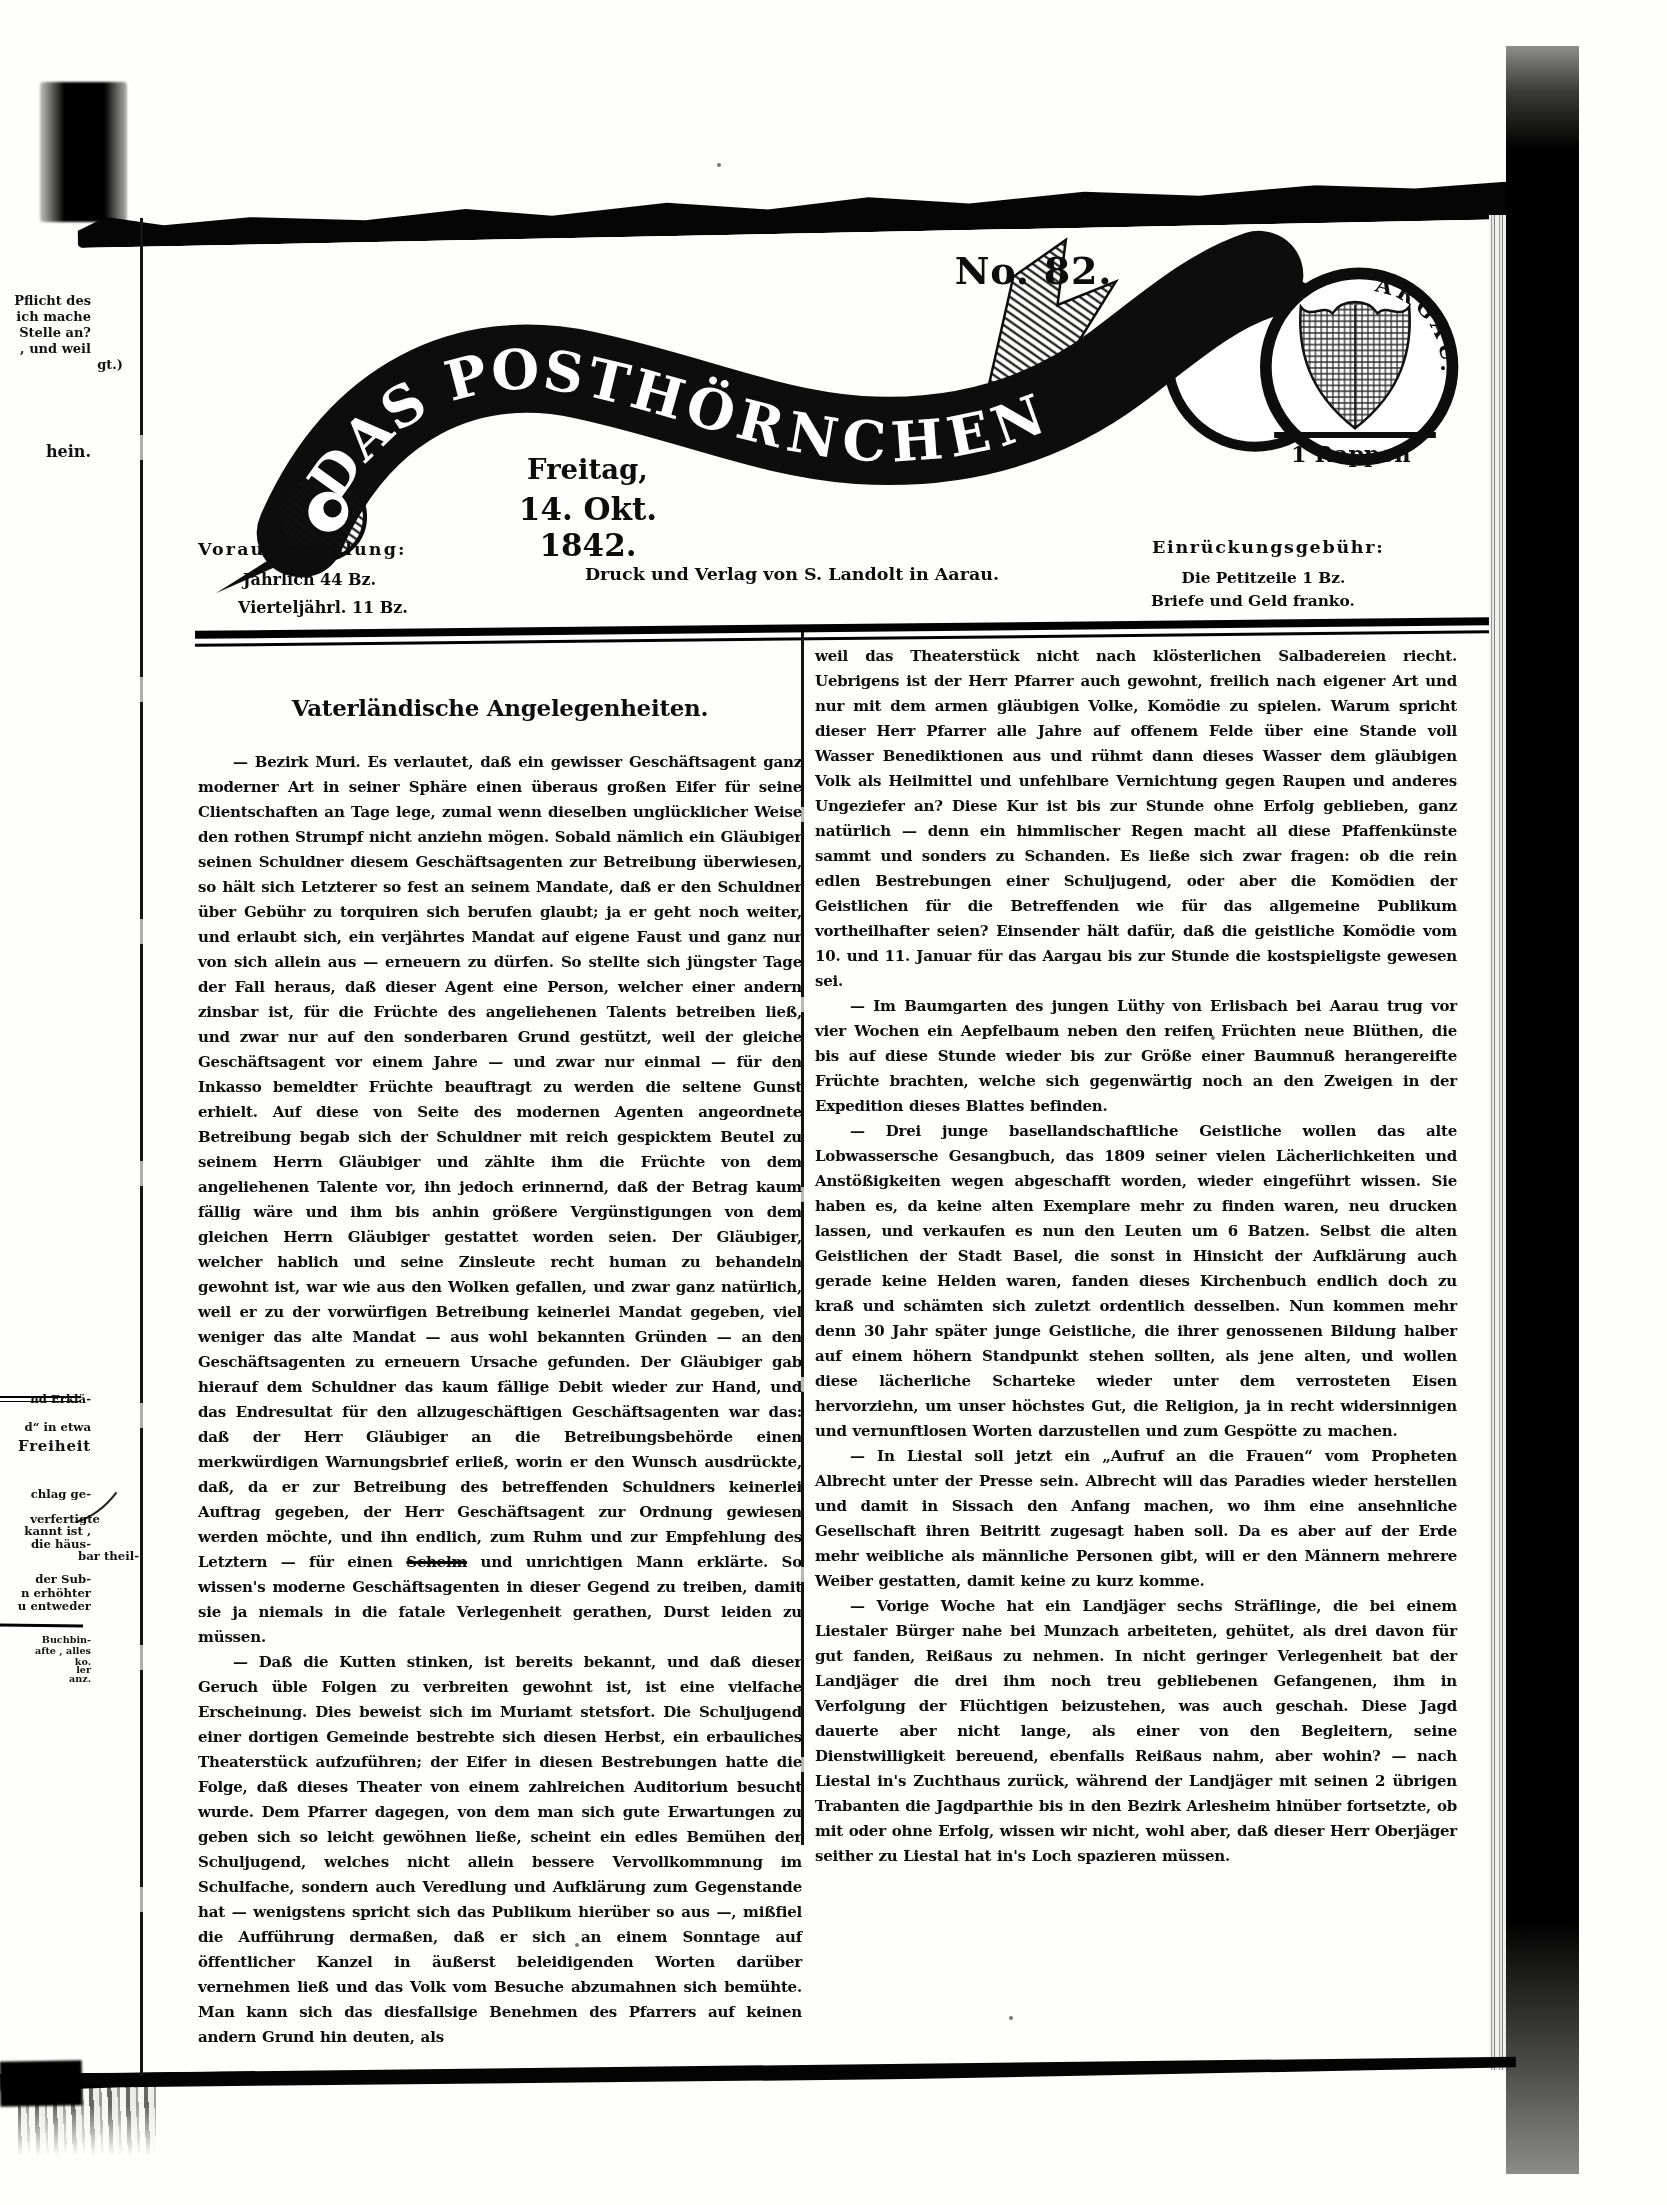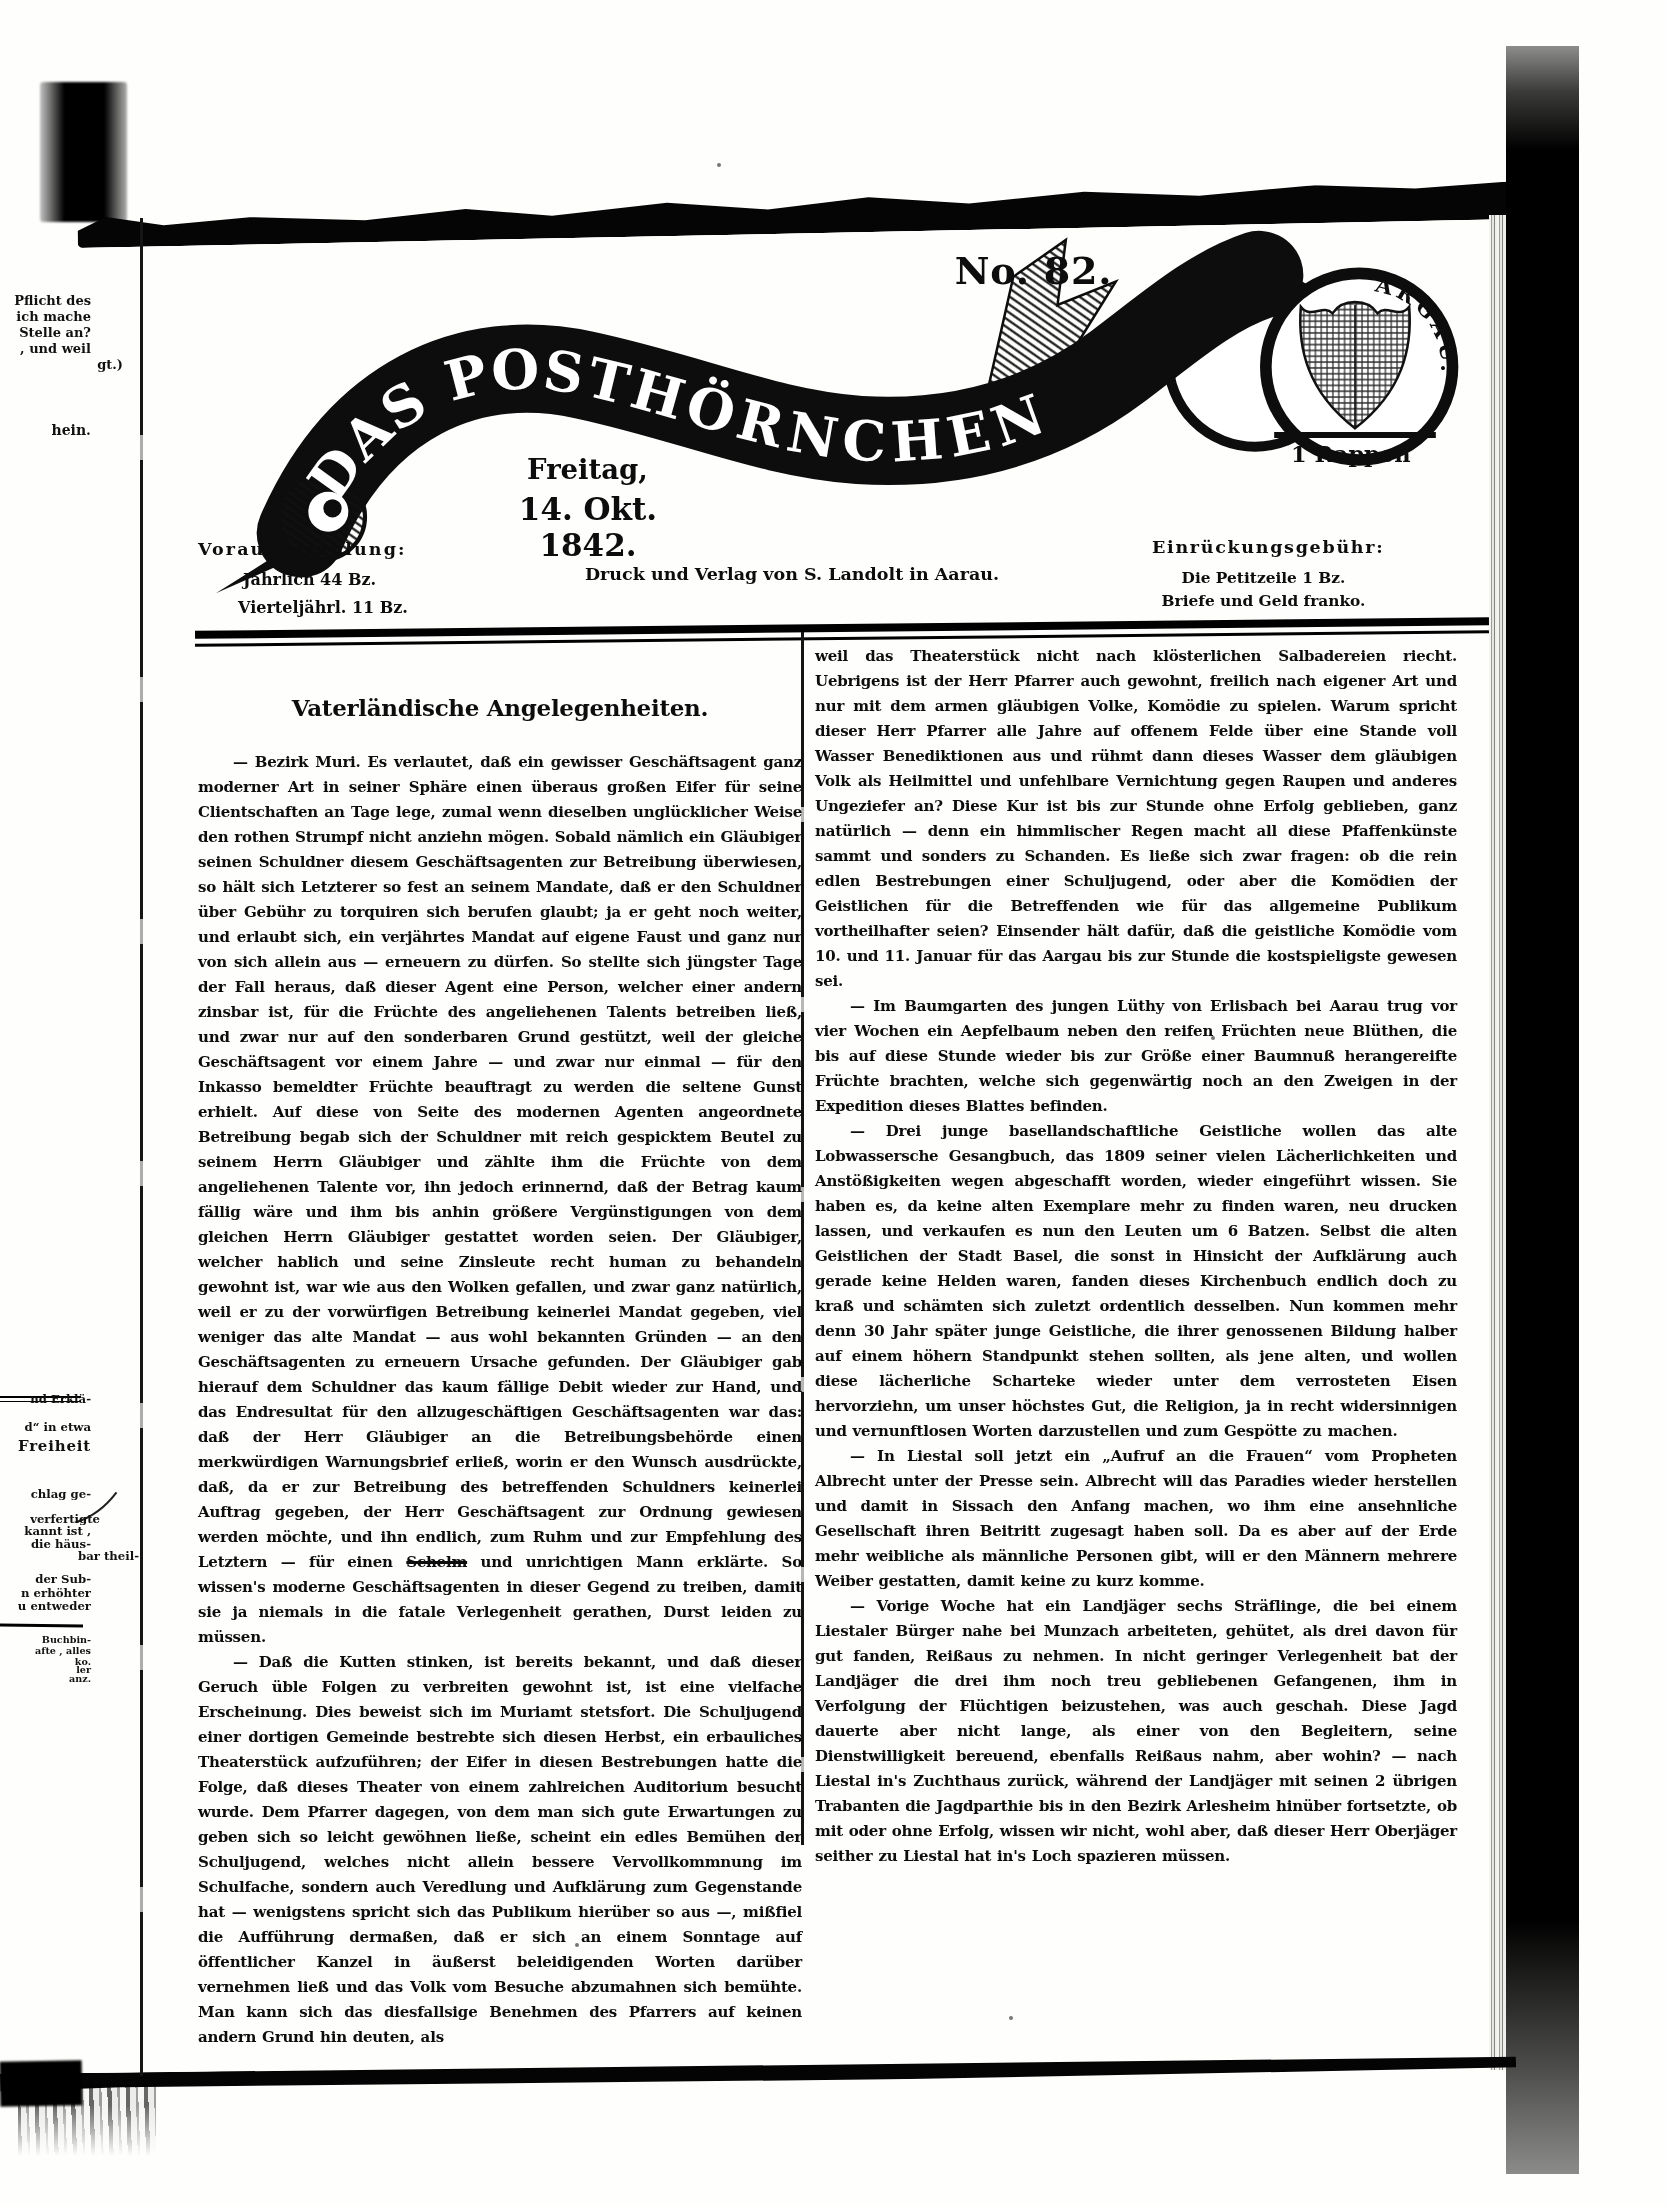--- a/index.html
+++ b/index.html
@@ -49,21 +49,21 @@
     font-size:27.5px; font-weight:bold;}
   .date-date{position:absolute; left:467px; top:491px; width:242px; text-align:center;
     font-size:31px; font-weight:bold;}
   .prepay-label{position:absolute; left:198px; top:539px; font-size:17.5px; font-weight:bold; letter-spacing:2.1px;}
   .prepay-l2{position:absolute; left:243px; top:570px; font-size:16px; font-weight:bold;}
   .prepay-l3{position:absolute; left:238px; top:598px; font-size:16px; font-weight:bold;}
   .imprint{position:absolute; left:500px; top:564px; width:584px; text-align:center;
     font-size:17.5px; font-weight:bold;}
   .fee-label{position:absolute; left:1152px; top:537px; font-size:17.5px; font-weight:bold; letter-spacing:1.7px;}
   .fee-l1{position:absolute; left:1151px; top:569px; width:225px; text-align:center; font-size:15.4px; font-weight:bold;}
-  .fee-l2{position:absolute; left:1151px; top:592px; width:225px; text-align:center; font-size:15.4px; font-weight:bold;}
+  .fee-l2{position:absolute; left:1151px; top:592px; width:225px; text-align:left; font-size:15.4px; font-weight:bold;}
   .rule-thick{position:absolute; left:195px; top:624px; width:1294px; height:7.5px; background:#000; transform:rotate(-0.6deg);}
   .rule-thin{position:absolute; left:195px; top:637px; width:1294px; height:2.5px; background:#000; transform:rotate(-0.6deg);}
   
   .section-heading{position:absolute; left:198px; top:694px; width:604px; text-align:center;
     font-size:23px; font-weight:bold; letter-spacing:-0.3px;}
   .col{position:absolute; font-size:15px; line-height:25px; text-align:justify;
     font-weight:bold; letter-spacing:-0.2px; word-spacing:0.8px; hyphens:auto;}
   .col-left{left:198px; top:750px; width:604px;}
   .col-right{left:815px; top:644px; width:642px;}
   .col p{margin:0;}
@@ -88,21 +88,21 @@
   <div class="speck" style="left:717px; top:163px;"></div>
   <div class="speck" style="left:1211px; top:1036px;"></div>
   <div class="speck" style="left:575px; top:1943px;"></div>
   <div class="speck" style="left:1009px; top:2016px;"></div>
 
   <div class="frag frag-sm" style="top:293px;">Pflicht des</div>
   <div class="frag frag-sm" style="top:309px;">ich mache</div>
   <div class="frag frag-sm" style="top:325px;">Stelle an?</div>
   <div class="frag frag-sm" style="top:341px;">, und weil</div>
   <div class="frag frag-sm" style="top:357px;padding-left:32px;">gt.)</div>
-  <div class="frag frag-sm" style="top:422px; font-size:14px;">hein.</div>
+  <div class="frag frag-sm" style="top:442px; font-size:16px;">hein.</div>
 
   <div class="margin-rule" style="top:1396px;"></div>
   <div class="frag frag-md" style="top:1420px;">d“ in etwa</div>
   <div class="frag frag-big" style="top:1437px;">Freiheit</div>
   <div class="frag frag-md" style="top:1392px;">nd Erklä-</div>
   <div class="frag frag-md" style="top:1487px;">chlag ge-</div>
   <svg class="margin-swirl" width="47" height="35" viewBox="0 0 56 42">
     <path d="M 3,40 C 22,34 40,20 52,4" stroke="#222" stroke-width="2.5" fill="none"></path>
   </svg>
   <div class="frag frag-md" style="top:1512px; width:92px;">verfertigte</div>

